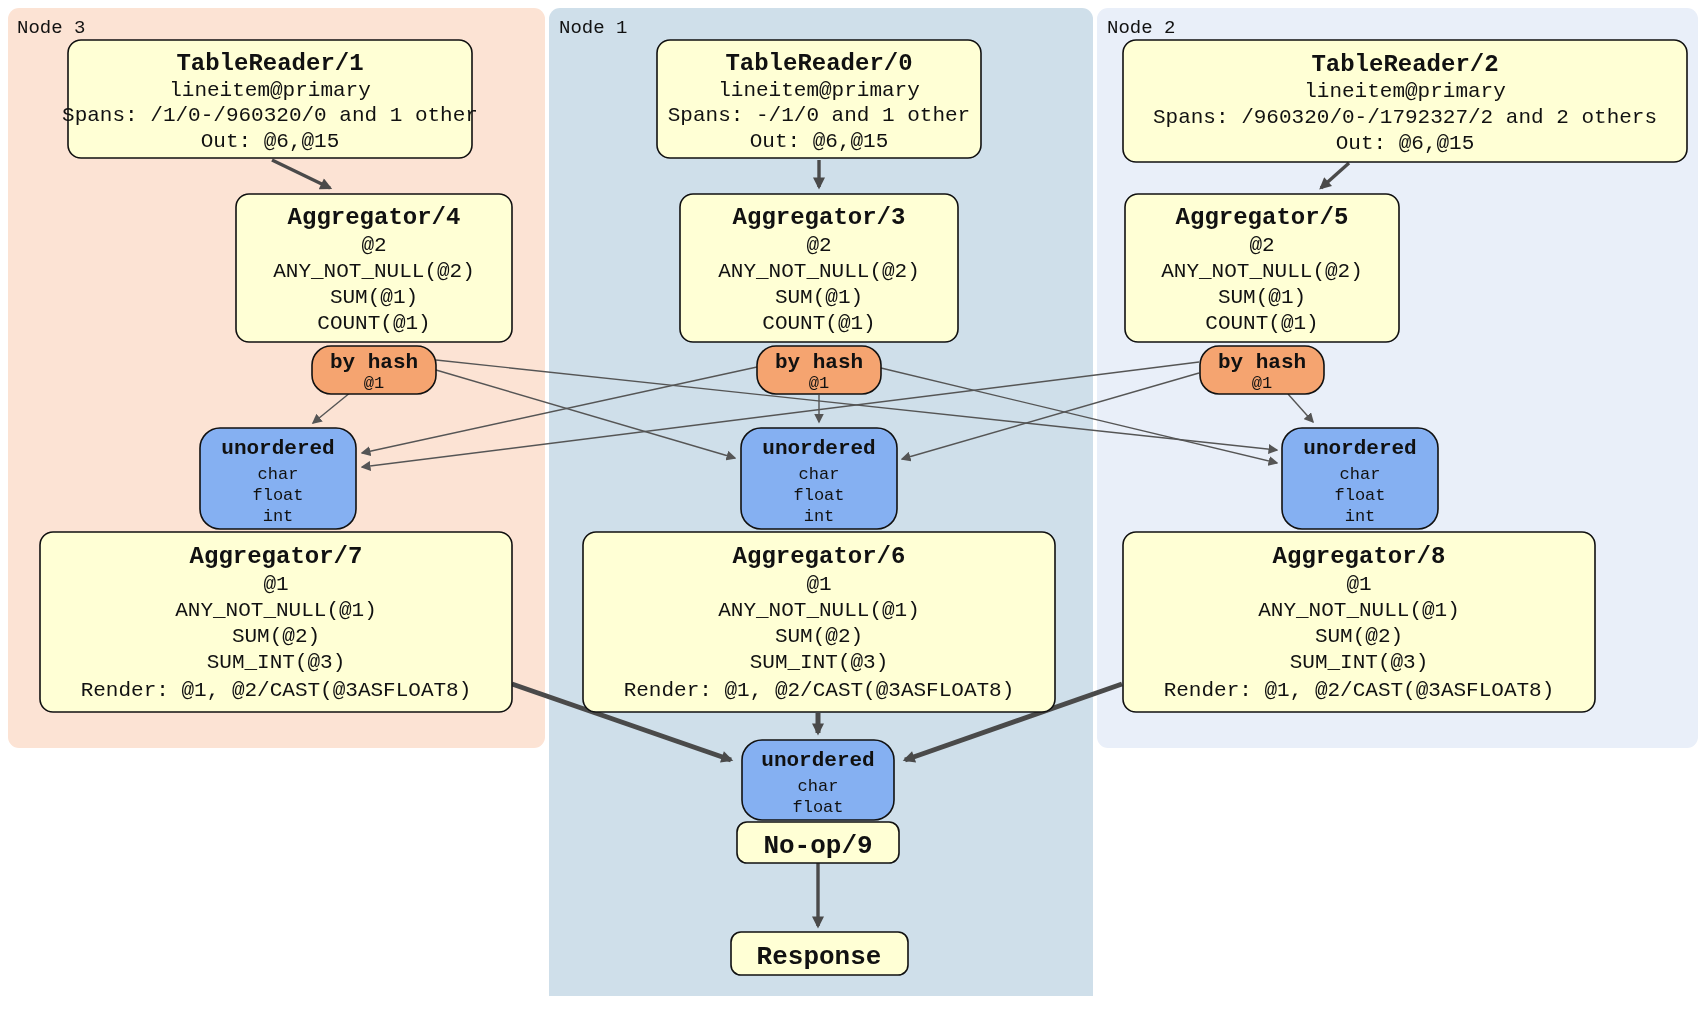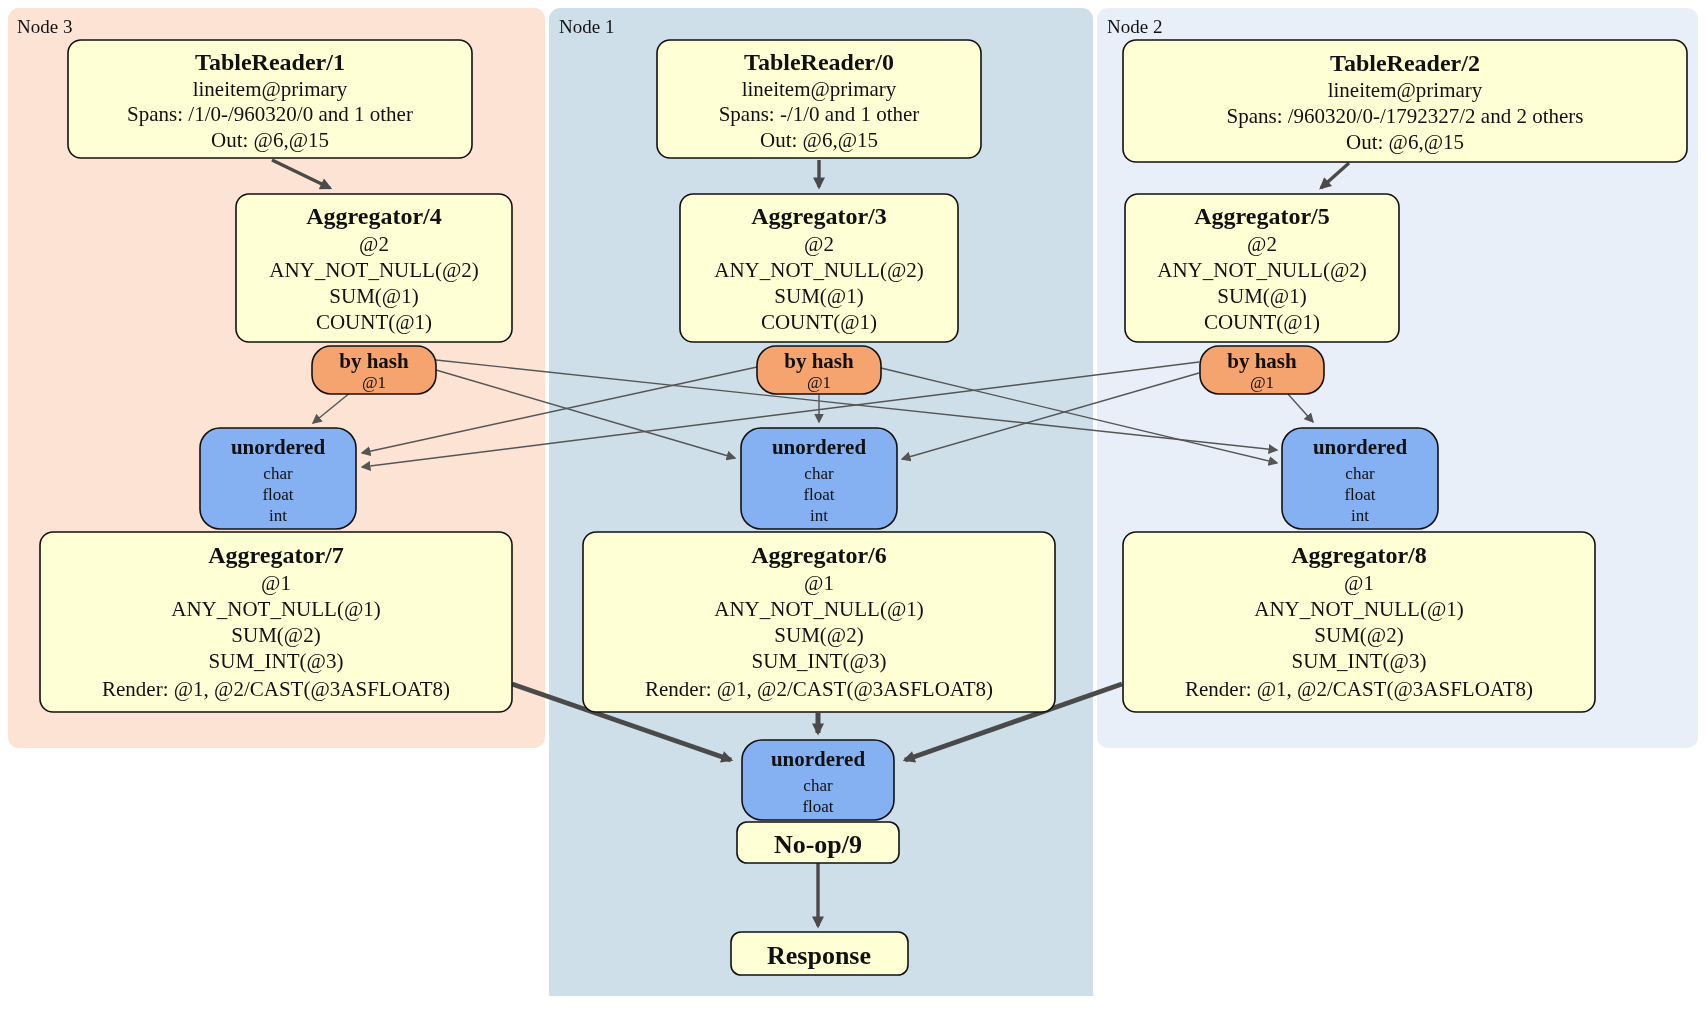--- a/index.html
+++ b/index.html
@@ -1,16 +1,16 @@
 <!DOCTYPE html>
 <html><head>
 <meta charset="utf-8">
 <style>
   html,body{margin:0;padding:0;background:#ffffff;}
-  .stage{width:1706px;height:996px;position:relative;font-family:Liberation Serif, serif;}
+  .stage{width:1706px;height:996px;position:relative;font-family:Liberation Mono, monospace;}
   svg{display:block;}
   text{fill:#111111;}
   .region-label{font-size:19px;}
   .p-title{font-size:24px;font-weight:bold;}
   .p-body{font-size:21px;}
   .r-title{font-size:21px;font-weight:bold;}
   .r-body{font-size:17px;}
   .s-title{font-size:21px;font-weight:bold;}
   .s-body{font-size:17px;}
   .final-title{font-size:26px;font-weight:bold;}

